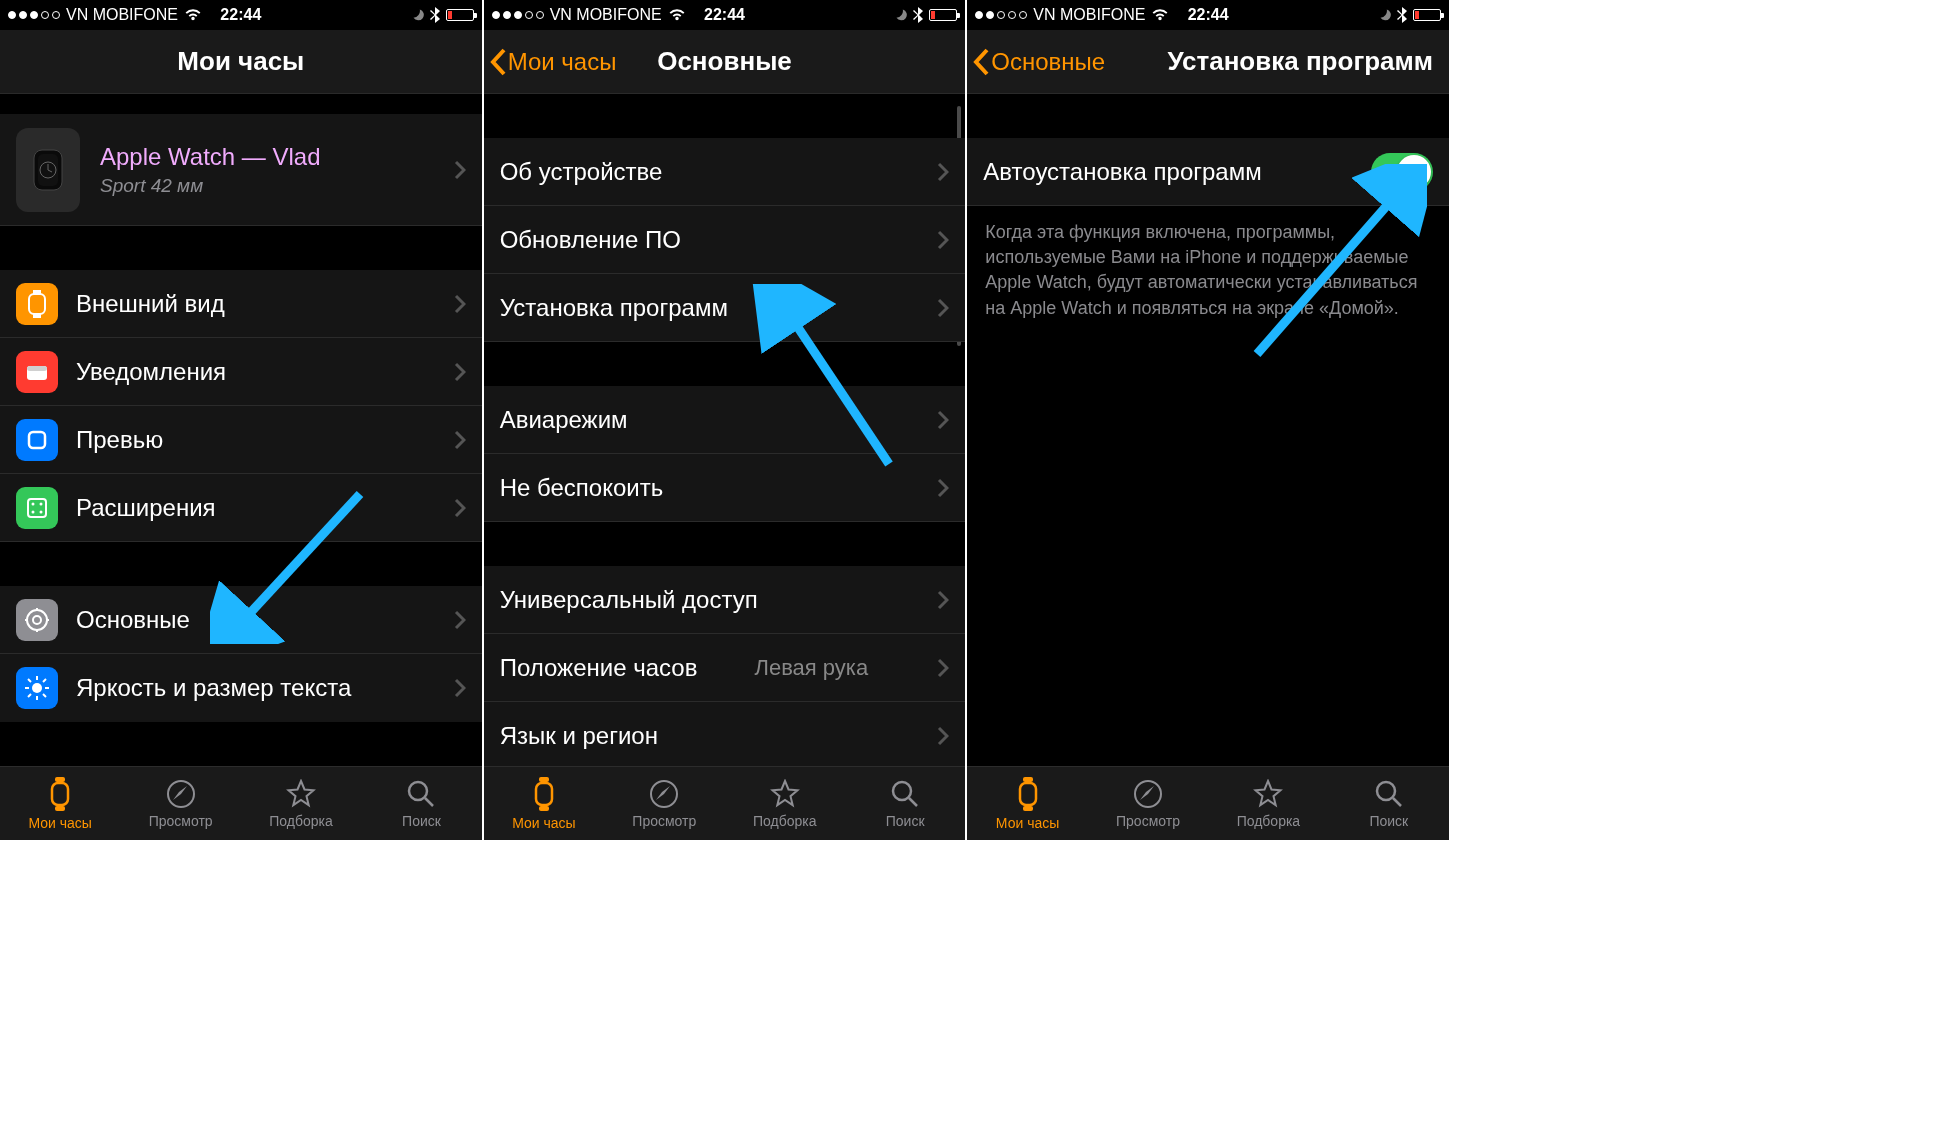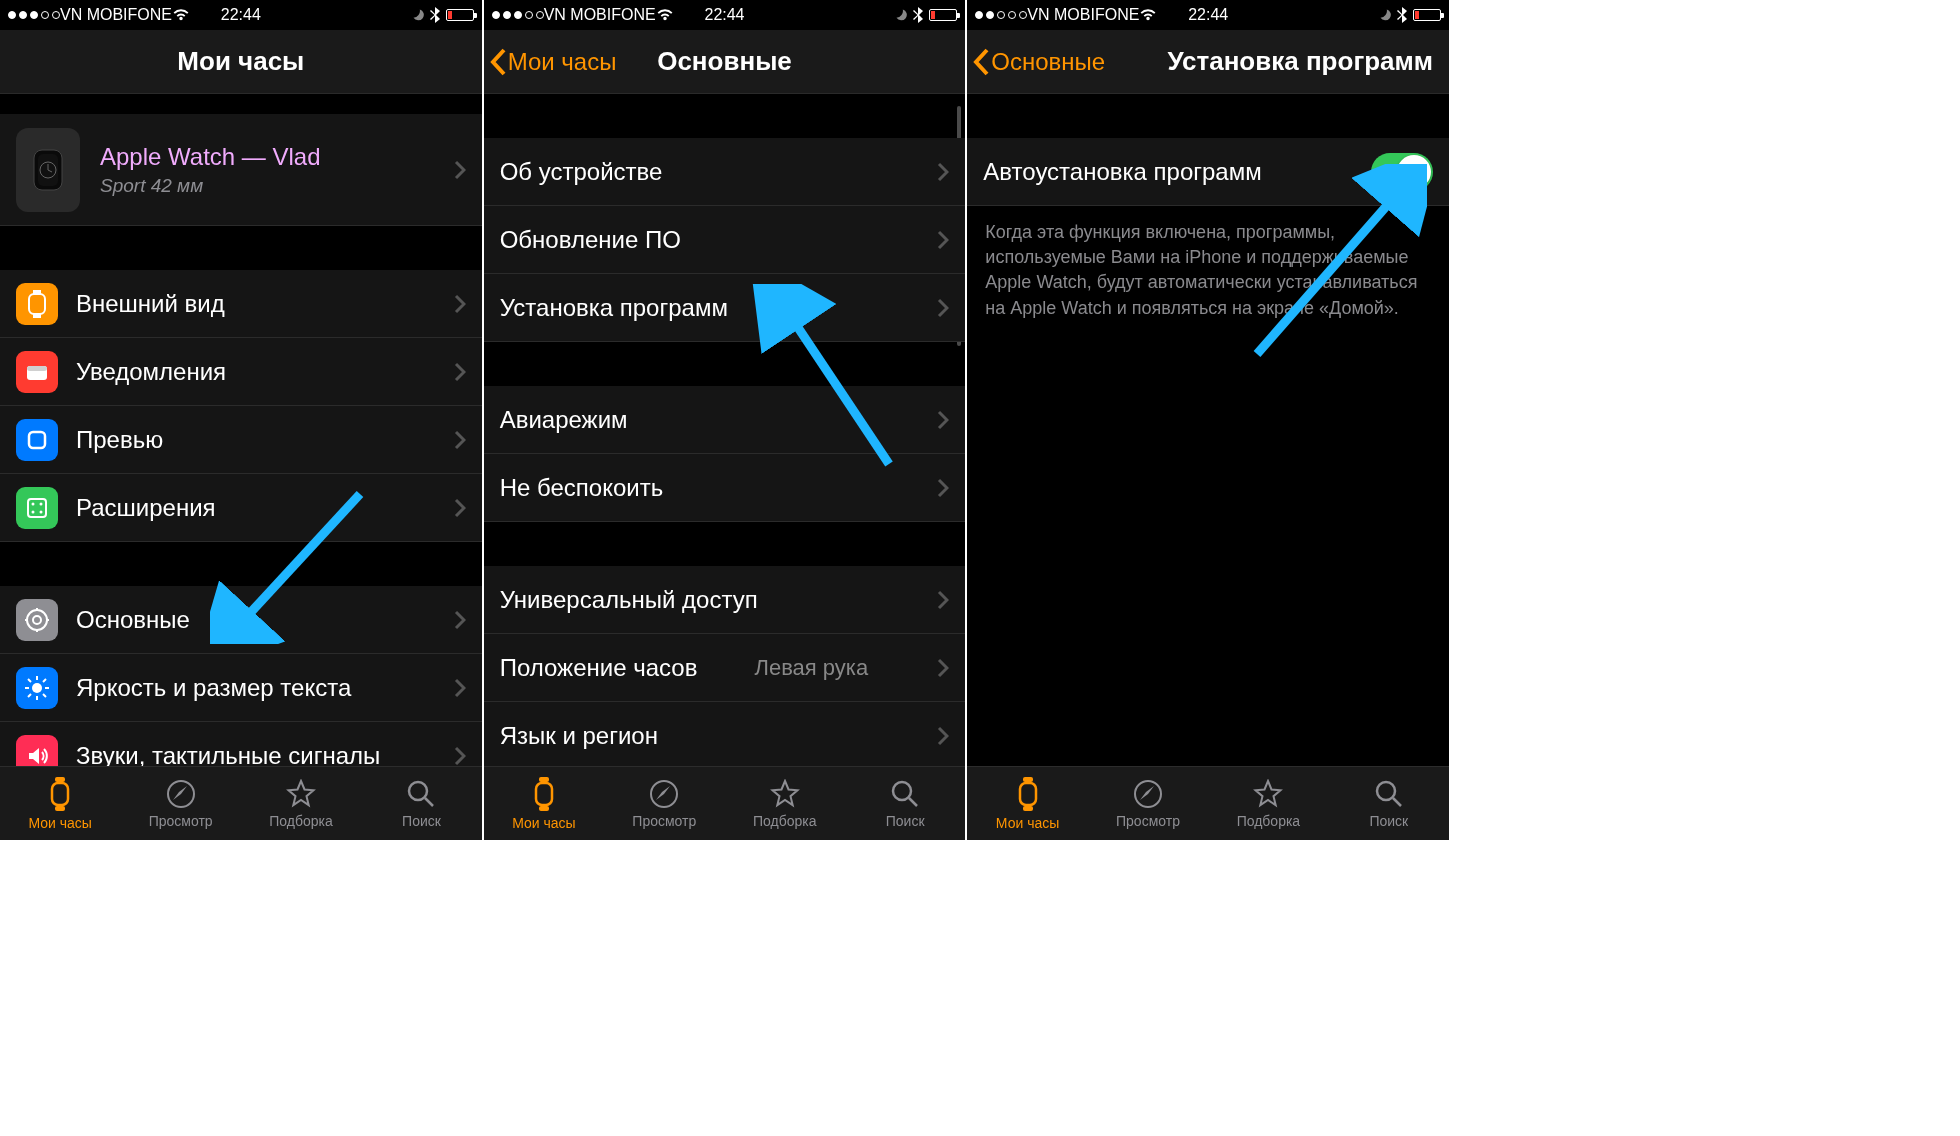--- a/index.html
+++ b/index.html
@@ -25,22 +25,22 @@
   .status-bar {
     height: 30px;
     background: #000;
     display: flex;
     align-items: center;
     padding: 0 8px;
     font-size: 16px;
     font-weight: 500;
     position: relative;
   }
-  .status-left { display: flex; align-items: center; gap: 0; flex:1;}
-  .status-center { position:absolute; left:50%; transform:translateX(-50%); font-weight:400;}
+  .status-left { display: flex; align-items: center; gap: 6px; flex:1;}
+  .status-center { position:absolute; left:50%; transform:translateX(-50%); font-weight:700;}
   .status-right { display: flex; align-items: center; gap: 6px; justify-content:flex-end;}
   .signal-dots { display:flex; gap:3px; }
   .signal-dots span {
     width: 8px; height:8px; border-radius:50%; border:1px solid #fff;
   }
   .signal-dots span.fill { background:#fff; }
   .wifi-icon svg, .moon-icon svg, .bt-icon svg { display:block; }
   .battery {
     width: 28px; height: 12px; border:1px solid #fff; border-radius:2px;
     position:relative;
@@ -312,34 +312,20 @@
             </g>
           </svg>
       </div>
       <span>Яркость и размер текста</span>
       <span class="chevron">
           <svg width="12" height="20" viewBox="0 0 12 20">
             <path d="M2 2l8 8-8 8" stroke="#555" stroke-width="3" fill="none"></path>
           </svg>
         </span>
     </div>
-    <div class="cell" style="border-bottom:none; margin-bottom:-20px;">
-      <div class="icon-badge" style="background:#ff2d55">
-        <svg width="24" height="24" viewBox="0 0 24 24">
-            <path d="M4 9v6h4l6 5V4l-6 5H4z" fill="#fff"></path>
-            <path d="M17 8a6 6 0 010 8M19 5a10 10 0 010 14" stroke="#fff" stroke-width="2" fill="none"></path>
-          </svg>
-      </div>
-      <span>Звуки, тактильные сигналы</span>
-      <span class="chevron">
-          <svg width="12" height="20" viewBox="0 0 12 20">
-            <path d="M2 2l8 8-8 8" stroke="#555" stroke-width="3" fill="none"></path>
-          </svg>
-        </span>
-    </div>
 
     <svg class="arrow-annot" style="left:210px; top:380px;" width="170" height="170" viewBox="0 0 170 170">
       <defs>
           <marker id="ah1" markerWidth="10" markerHeight="10" refX="2" refY="5" orient="auto">
             <path d="M0 0L10 5L0 10z" fill="#1fb6ff"></path>
           </marker>
         </defs>
       <line x1="150" y1="20" x2="30" y2="150" stroke="#1fb6ff" stroke-width="9" marker-end="url(#ah1)"></line>
     </svg>
   </div>

